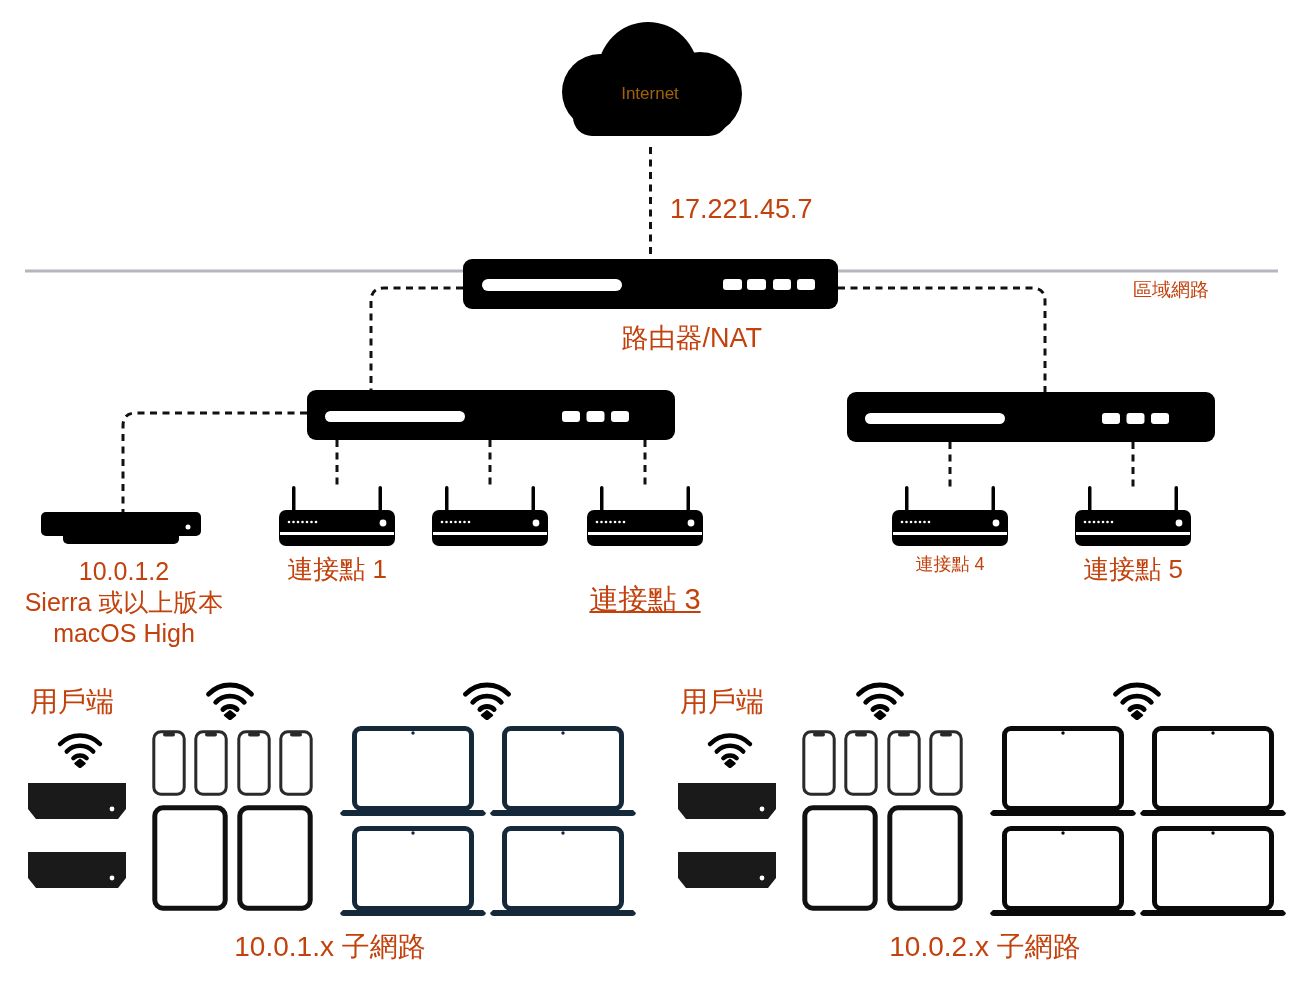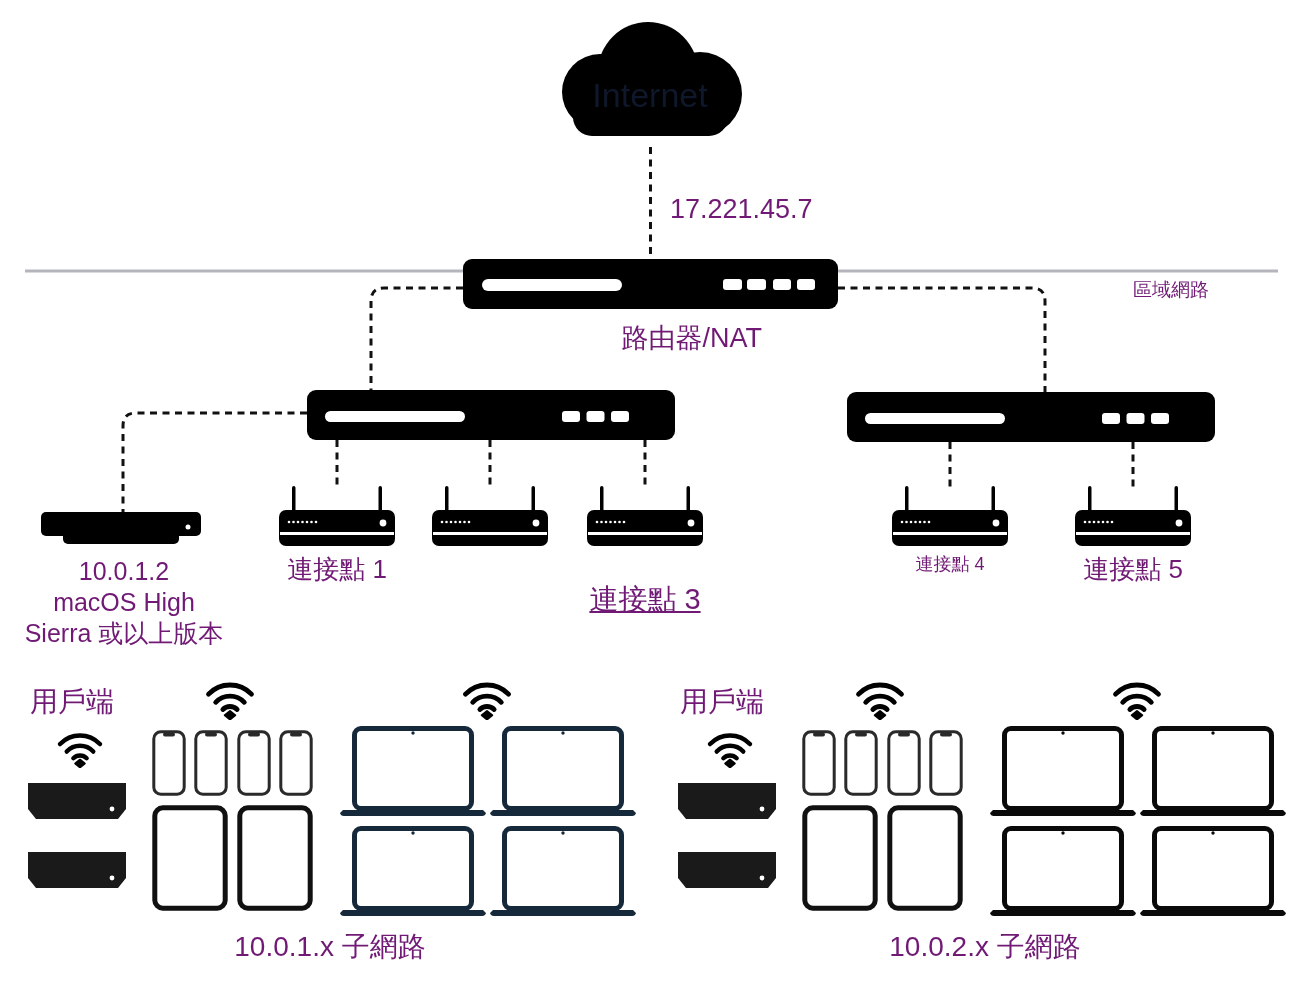--- a/index.html
+++ b/index.html
@@ -1,21 +1,21 @@
 <!DOCTYPE html>
 <html><head>
 <meta charset="utf-8">
 <style>
   html,body{margin:0;padding:0;background:#fff;}
   #canvas{
     position:relative;width:1303px;height:984px;background:#ffffff;
     font-family:"Liberation Sans","DejaVu Sans",sans-serif;color:#1a1a1a;overflow:hidden;
   }
   .abs{position:absolute;}
-  .lbl{position:absolute;white-space:nowrap;color:#701a75;}
+  .lbl{position:absolute;white-space:nowrap;color:#c2410c;}
   .center{text-align:center;}
   svg{display:block;}
   .wire{position:absolute;left:0;top:0;z-index:0;}
   .dev{z-index:2;}
   .txt{z-index:3;}
 </style>
 </head>
 <body>
 
 <div id="canvas">
@@ -100,21 +100,21 @@
   </svg>
 
   <svg class="abs dev" style="left:545px;top:10px" width="210" height="140" viewBox="0 0 210 140">
     <g fill="#000">
       <circle cx="103" cy="62" r="50"></circle>
       <circle cx="55" cy="82" r="38"></circle>
       <circle cx="155" cy="84" r="42"></circle>
       <rect x="28" y="86" width="155" height="40" rx="19"></rect>
     </g>
   </svg>
-  <div class="lbl txt center" style="left:545px;top:76px;width:210px;font-size:34px;color:#0f172a;">Internet</div>
+  <div class="lbl txt center" style="left:545px;top:84px;width:210px;font-size:17px;color:#a16207;">Internet</div>
 
   <div class="lbl txt" style="left:670px;top:194px;font-size:27px;">17.221.45.7</div>
 
   <div class="lbl txt" style="left:1104px;top:277px;width:134px;text-align:center;font-size:19px;">區域網路</div>
 
   <svg class="abs dev" style="left:463px;top:259px" width="375" height="50">
       <use href="#sym-router"></use>
     </svg>
   <div class="lbl txt center" style="left:538px;top:320px;width:224px;font-size:27px;text-align:right;">路由器/NAT</div>
 
@@ -123,22 +123,22 @@
     </svg>
   <svg class="abs dev" style="left:847px;top:392px" width="368" height="50">
       <use href="#sym-switch"></use>
     </svg>
 
   <svg class="abs dev" style="left:41px;top:512px" width="160" height="32">
       <use href="#sym-server"></use>
     </svg>
   <div class="lbl txt center" style="left:0px;top:556px;width:248px;font-size:25px;line-height:31px;white-space:normal;">
     <div>10.0.1.2</div>
+    <div>Sierra 或以上版本</div>
     <div>macOS High</div>
-    <div>Sierra 或以上版本</div>
   </div>
 
   <svg class="abs dev" style="left:279px;top:486px" width="116" height="60">
       <use href="#sym-ap"></use>
     </svg>
   <svg class="abs dev" style="left:432px;top:486px" width="116" height="60">
       <use href="#sym-ap"></use>
     </svg>
   <svg class="abs dev" style="left:587px;top:486px" width="116" height="60">
       <use href="#sym-ap"></use>

